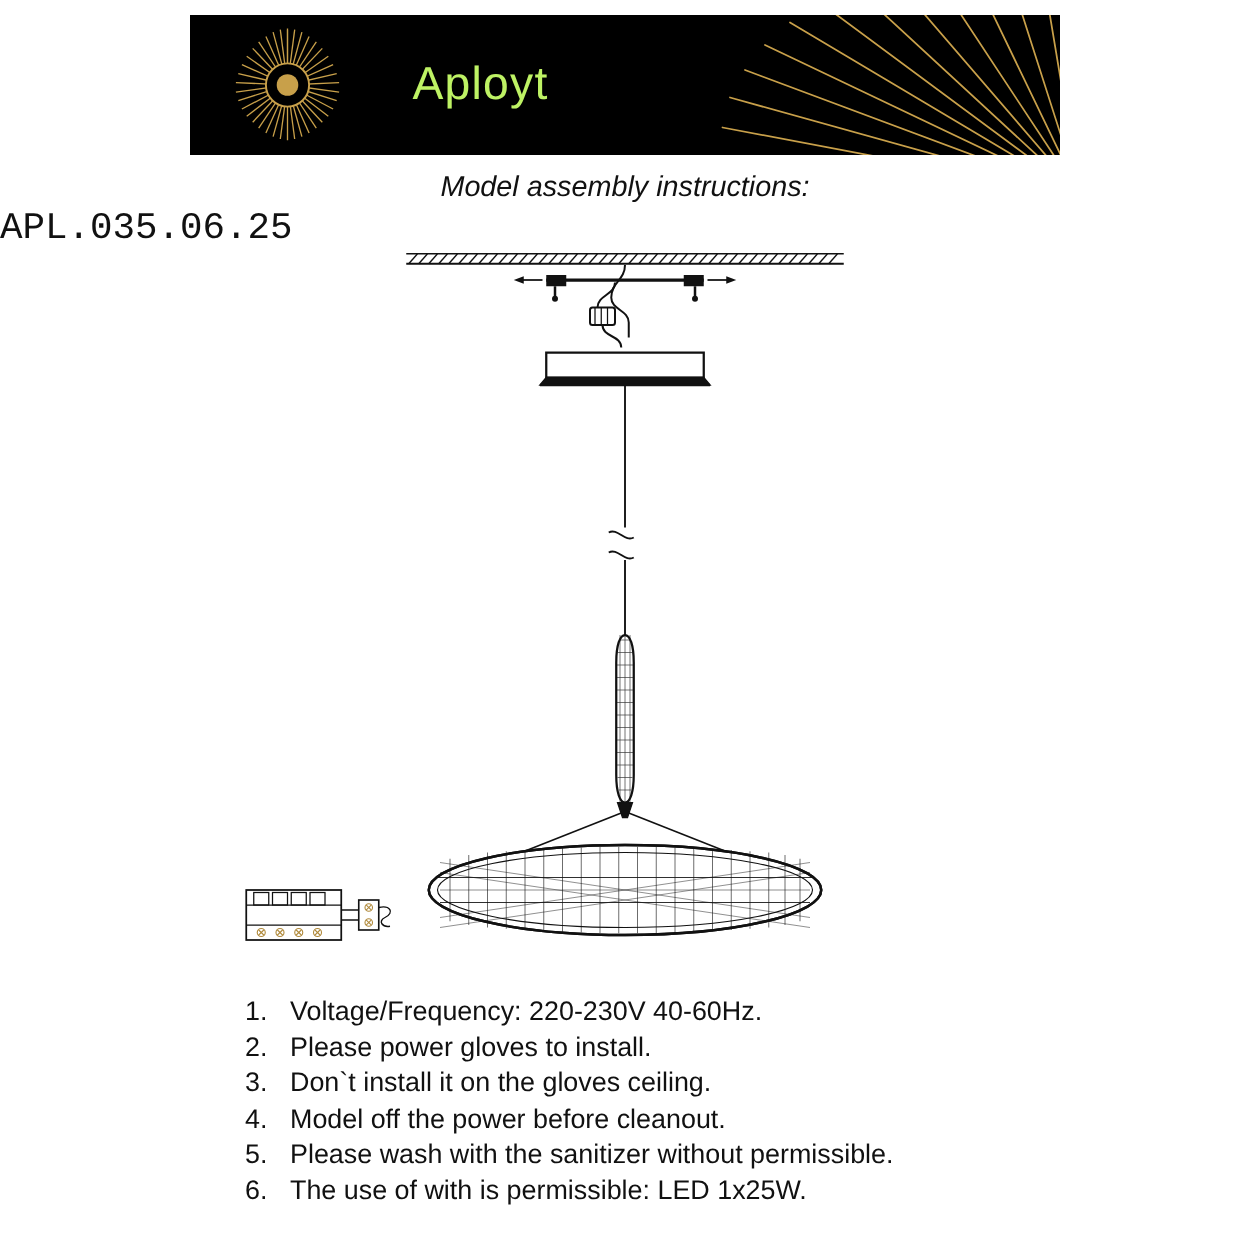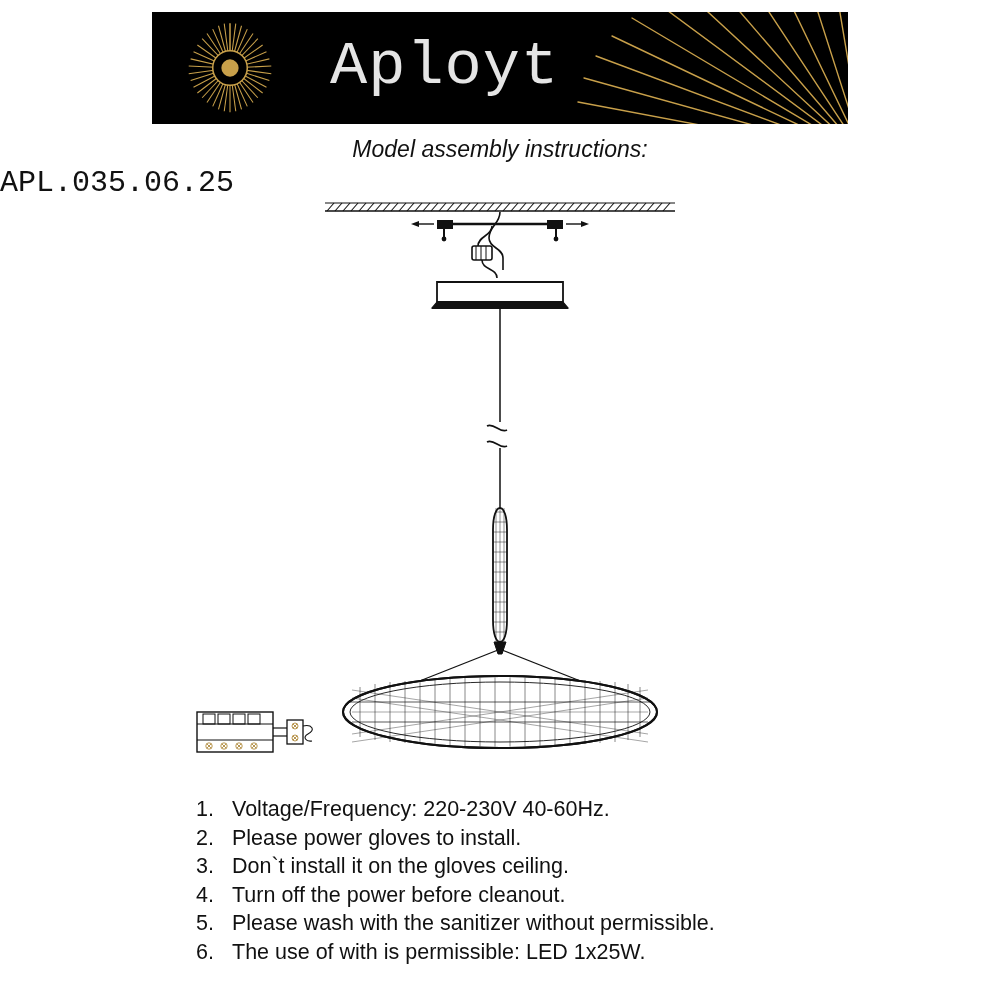--- a/index.html
+++ b/index.html
@@ -36,24 +36,24 @@
     position: absolute;
     left: 30px;
     top: 8px;
     width: 96px;
     height: 96px;
   }
   .banner-title {
     position: absolute;
     left: 178px;
     top: 24px;
-    font-family: Liberation Mono, monospace;
-    font-size: 62px;
+    font-family: Liberation Sans, sans-serif;
+    font-size: 37px;
     letter-spacing: 1px;
-    color: #e5e5e5;
+    color: #bef264;
     line-height: 62px;
     white-space: nowrap;
   }
   .banner-rays {
     position: absolute;
     right: -20px;
     top: -60px;
     width: 300px;
     height: 210px;
   }
@@ -398,21 +398,21 @@
     <div class="note-row">
       <span class="note-num">2.</span>
       <span class="note-text">Please power gloves to install.</span>
     </div>
     <div class="note-row">
       <span class="note-num">3.</span>
       <span class="note-text">Don`t install it on the gloves ceiling.</span>
     </div>
     <div class="note-row">
       <span class="note-num">4.</span>
-      <span class="note-text">Turn off the power before cleanout.</span>
+      <span class="note-text">Model off the power before cleanout.</span>
     </div>
     <div class="note-row">
       <span class="note-num">5.</span>
       <span class="note-text">Please wash with the sanitizer without permissible.</span>
     </div>
     <div class="note-row">
       <span class="note-num">6.</span>
       <span class="note-text">The use of with is permissible: LED 1x25W.</span>
     </div>
   </div>

